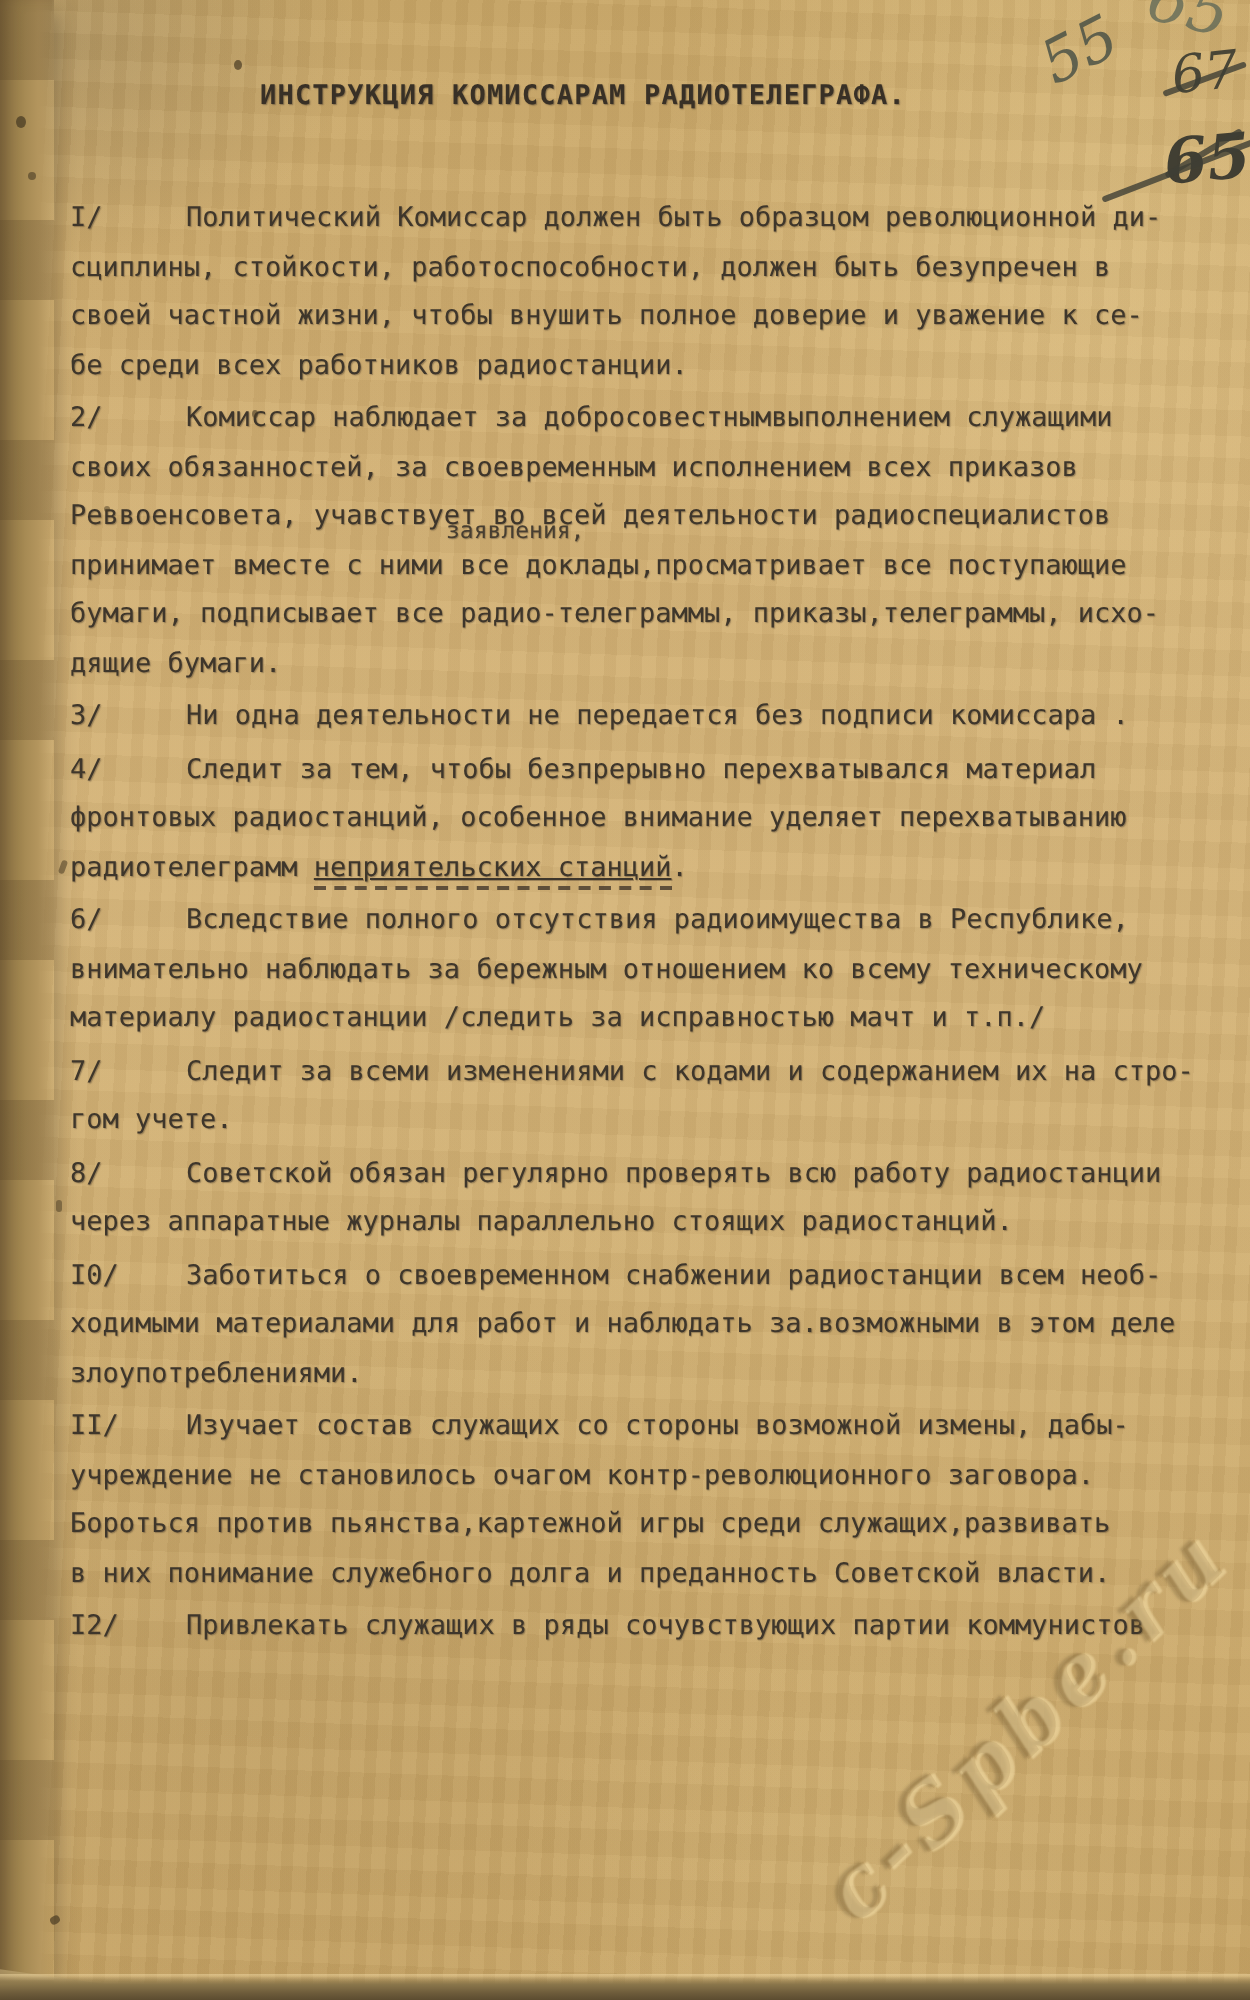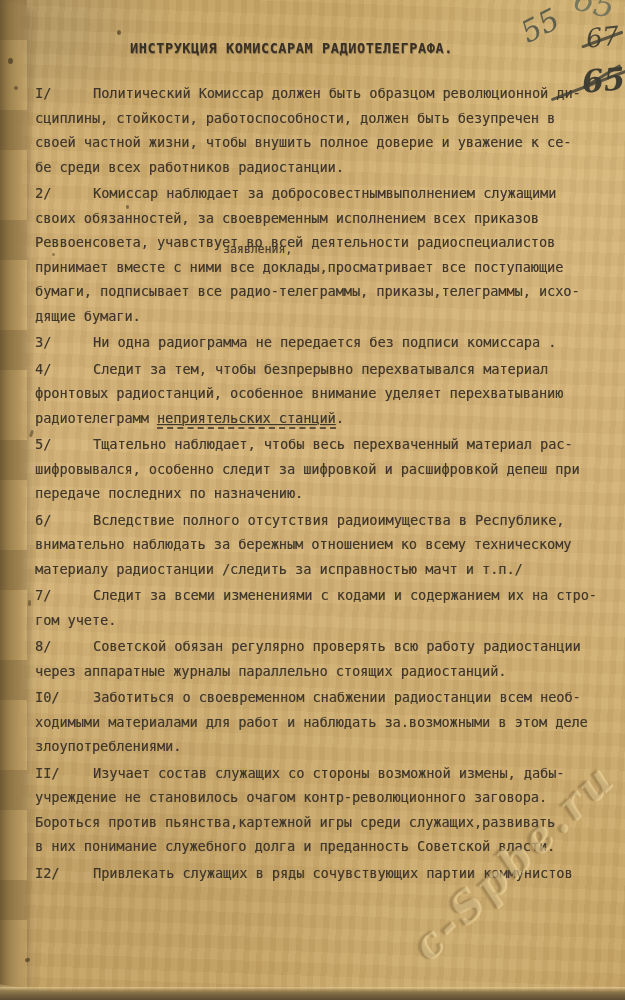--- a/index.html
+++ b/index.html
@@ -31,21 +31,21 @@
     position:absolute; left:0; bottom:0; width:625px; height:12px;
     background:linear-gradient(180deg, rgba(120,100,60,0.0), #8a764b 35%, #6e5c3b 70%, #5c4c30 100%);
   }
   .page-bottom-light{
     position:absolute; left:0; bottom:9px; width:625px; height:4px;
     background:linear-gradient(180deg, rgba(235,212,160,0.55), rgba(235,212,160,0));
   }
   .page{position:absolute; left:35px; right:18px; top:36px; color:#3c342a;}
   .title{
     font-size:13.5px; font-weight:bold; letter-spacing:0.6px;
-    margin:0 0 20px 95px; line-height:25px;
+    margin:0 0 36px 95px; line-height:25px;
     color:#383026; text-shadow:0.5px 0.5px 0.7px rgba(55,45,35,0.45);
   }
   .para{ margin:2px 0 0 0; font-size:13.5px; line-height:24.5px;
     color:#3e362b; text-shadow:0.45px 0.45px 0.6px rgba(60,48,36,0.40);
   }
   .num{display:inline-block; width:58px; vertical-align:top;}
   .ptext{white-space:pre-line;}
   .p2{position:relative;}
   .insertion{
     position:absolute; left:188px; top:62px; font-size:11.5px; line-height:12px;
@@ -103,29 +103,26 @@
 своей частной жизни, чтобы внушить полное доверие и уважение к се-
 бе среди всех работников радиостанции.</span></p>
 
     <p class="para p2"><span class="num">2/</span><span class="ptext">Комиссар наблюдает за добросовестнымвыполнением служащими
 своих обязанностей, за своевременным исполнением всех приказов
 Реввоенсовета, учавствует во всей деятельности радиоспециалистов
 принимает вместе с ними все доклады,просматривает все поступающие
 бумаги, подписывает все радио-телеграммы, приказы,телеграммы, исхо-
 дящие бумаги.</span><span class="insertion">заявления,</span></p>
 
-    <p class="para"><span class="num">3/</span><span class="ptext">Ни одна радиограмма не передается без подписи комиссара .</span></p>
+    <p class="para"><span class="num">3/</span><span class="ptext">Ни одна деятельности не передается без подписи комиссара .</span></p>
 
     <p class="para"><span class="num">4/</span><span class="ptext">Следит за тем, чтобы безпрерывно перехватывался материал
 фронтовых радиостанций, особенное внимание уделяет перехватыванию
 радиотелеграмм </span><span class="ptext dashed">неприятельских станций</span><span class="ptext">.</span></p>
 
-    <p class="para"><span class="num">5/</span><span class="ptext">Тщательно наблюдает, чтобы весь перехваченный материал рас-
-шифровывался, особенно следит за шифровкой и расшифровкой депеш при
-передаче последних по назначению.</span></p>
 
     <p class="para"><span class="num">6/</span><span class="ptext">Вследствие полного отсутствия радиоимущества в Республике,
 внимательно наблюдать за бережным отношением ко всему техническому
 материалу радиостанции /следить за исправностью мачт и т.п./</span></p>
 
     <p class="para"><span class="num">7/</span><span class="ptext">Следит за всеми изменениями с кодами и содержанием их на стро-
 гом учете.</span></p>
 
     <p class="para"><span class="num">8/</span><span class="ptext">Советской обязан регулярно проверять всю работу радиостанции
 через аппаратные журналы параллельно стоящих радиостанций.</span></p>

